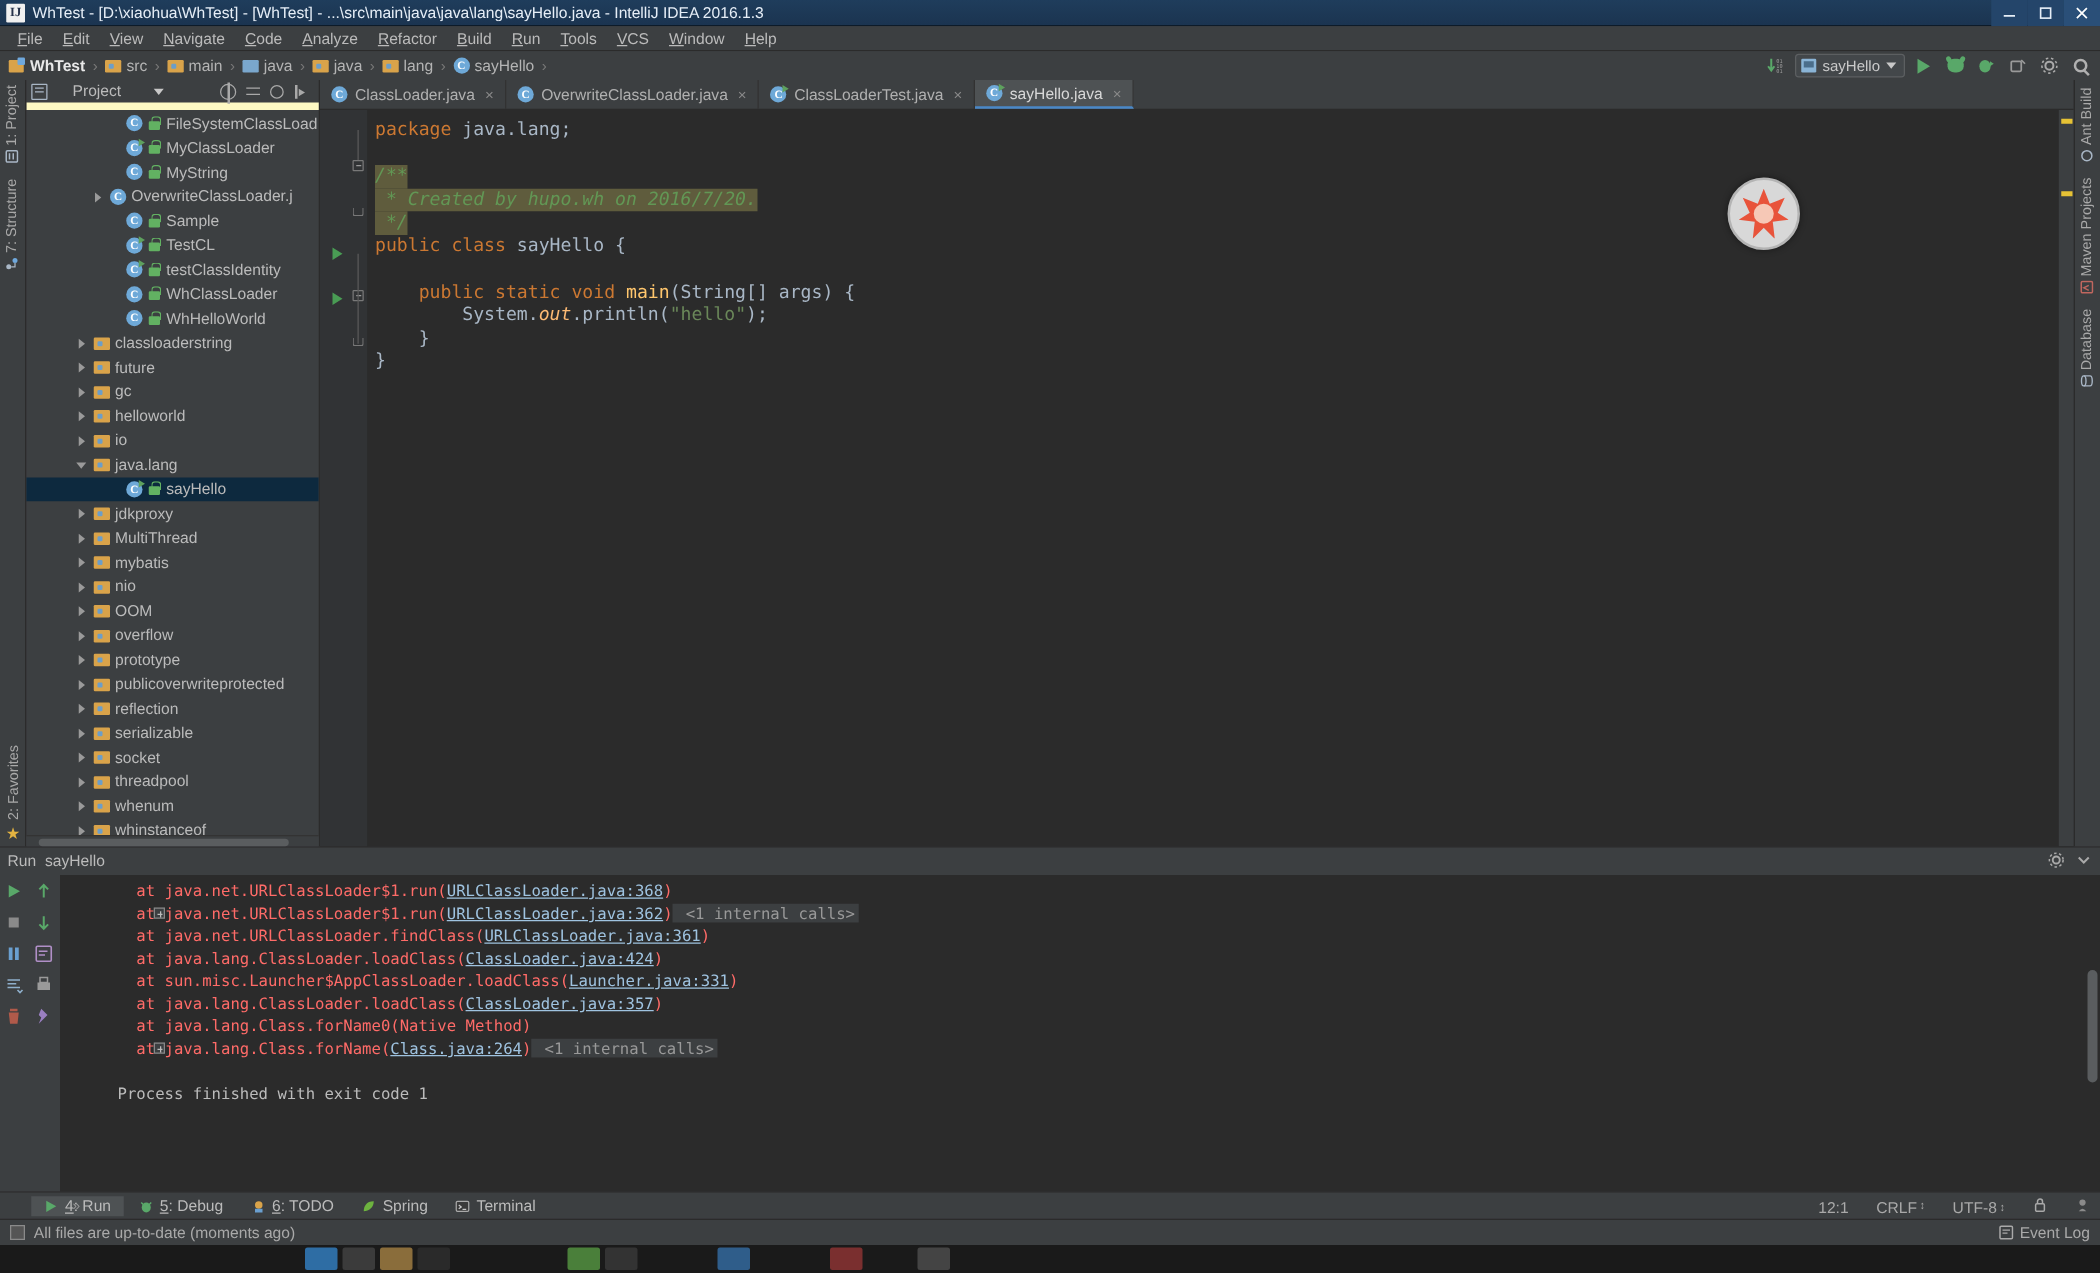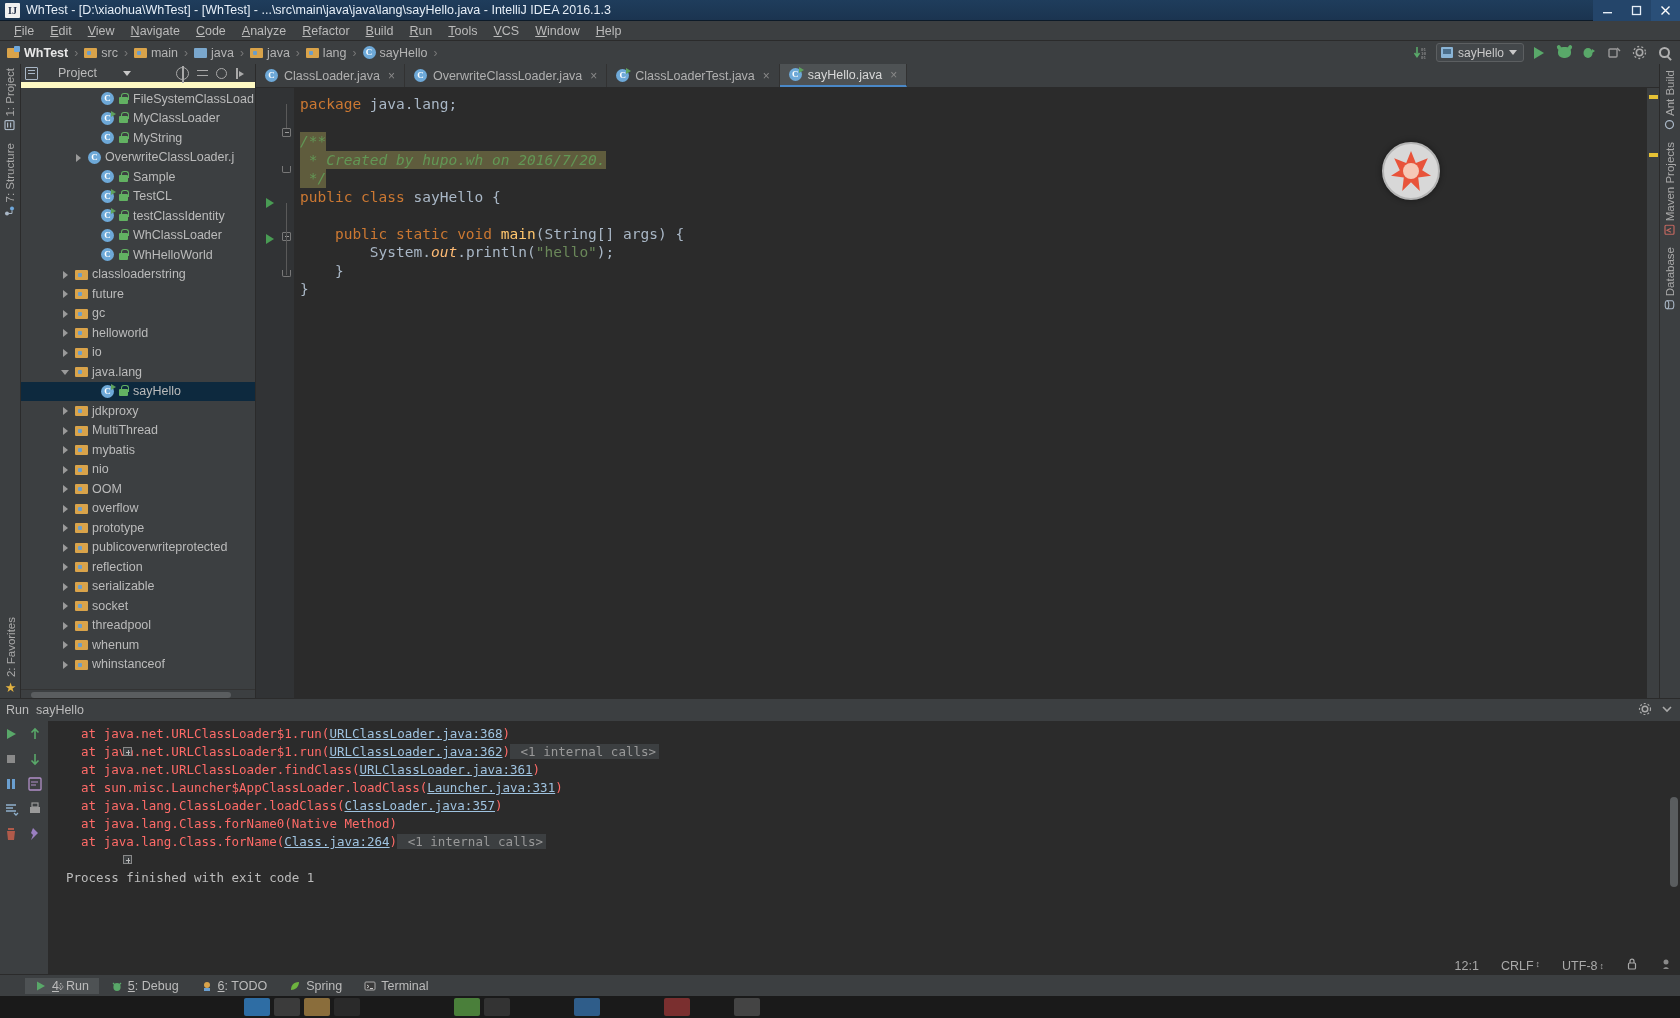--- a/index.html
+++ b/index.html
@@ -251,21 +251,21 @@
     width: 48px; flex: 0 0 48px; background: #3c3f41; position: relative;
     display: flex; flex-direction: column; align-items: center; padding-top: 5px; gap: 7px;
   }
   .rt { width: 18px; height: 18px; position: relative; }
   .rt-col { display: flex; gap: 6px; }
   .console {
     flex: 1 1 auto; background: #2b2b2b; position: relative;
     font-family: "DejaVu Sans Mono", monospace; font-size: 12.5px;
     line-height: 18px; overflow: hidden; padding-top: 4px;
   }
-  .conline { white-space: pre; padding-left: 18px; color: #ff6b68; height: 18px; }
+  .conline { white-space: pre; padding-left: 18px; color: #ff6b68; height: 18px; margin-left: 28px; }
   .conline .lnk { color: #9fc3e0; text-decoration: underline; }
   .conline .dim { color: #999999; background: #3c3f41; padding: 0 3px; }
   .conline.sys { color: #bbbbbb; }
   .con-expand {
     position: absolute; left: 75px; width: 9px; height: 9px;
     border: 1px solid #888; background: #3c3f41;
   }
   .con-expand::before { content:""; position:absolute; left:1.5px; top:3.5px; width:4px; height:1px; background:#bbb; }
   .con-expand::after { content:""; position:absolute; left:3.5px; top:1.5px; width:1px; height:5px; background:#bbb; }
   .con-scroll { position: absolute; right: 2px; width: 8px; background: #5a5d5f; border-radius: 4px; }
@@ -818,20 +818,21 @@
               </svg>
           </span>
         </div>
       </div>
       <div class="console" id="console-lines">
         <div class="con-scroll" style="top:76px;height:90px;"></div>
       <div class="conline"><span>  at java.net.URLClassLoader$1.run(</span><span class="lnk">URLClassLoader.java:368</span><span>)</span></div>
           <span class="con-expand" style="margin-left: 0px; top: 26px;"></span>
           <div class="conline"><span>  at java.net.URLClassLoader$1.run(</span><span class="lnk">URLClassLoader.java:362</span><span>)</span><span class="dim"> &lt;1 internal calls&gt;</span></div>
           <div class="conline"><span>  at java.net.URLClassLoader.findClass(</span><span class="lnk">URLClassLoader.java:361</span><span>)</span></div>
+          <div class="conline"><span>  at java.lang.ClassLoader.loadClass(</span><span class="lnk">ClassLoader.java:424</span><span>)</span></div>
           <div class="conline"><span>  at sun.misc.Launcher$AppClassLoader.loadClass(</span><span class="lnk">Launcher.java:331</span><span>)</span></div>
           <div class="conline"><span>  at java.lang.ClassLoader.loadClass(</span><span class="lnk">ClassLoader.java:357</span><span>)</span></div>
           <div class="conline"><span>  at java.lang.Class.forName0(Native Method)</span></div>
           <span class="con-expand" style="margin-left: 0px; top: 134px;"></span>
           <div class="conline"><span>  at java.lang.Class.forName(</span><span class="lnk">Class.java:264</span><span>)</span><span class="dim"> &lt;1 internal calls&gt;</span></div>
           <div class="conline">&nbsp;</div>
           <div class="conline sys"><span>Process finished with exit code 1</span></div>
         </div>
     </div>
   </div>
@@ -877,20 +878,35 @@
           <svg width="12" height="12" viewBox="0 0 12 12">
             <rect x="1" y="2" width="10" height="8" rx="1" fill="#3a3a3a" stroke="#a9a9a9" stroke-width="1"></rect>
             <path d="M3 5 L5 6.5 L3 8" stroke="#c8c8c8" stroke-width="1" fill="none"></path>
             <path d="M6 8.5 L9 8.5" stroke="#c8c8c8" stroke-width="1"></path>
           </svg>
         </span>
         <span>Terminal</span>
       </div>
     </div>
 
+  <div class="statusbar">
+    <div class="sb-left">
+      <span class="sb-sq"></span>
+      <span>All files are up-to-date (moments ago)</span>
+    </div>
+    <div class="sb-right">
+      <span style="display:flex;align-items:center;gap:5px;">
+        <svg width="12" height="12" viewBox="0 0 12 12">
+            <rect x="1" y="1" width="10" height="10" rx="1" fill="none" stroke="#a9a9a9" stroke-width="1.2"></rect>
+            <path d="M3 4 L9 4 M3 6.5 L7 6.5" stroke="#a9a9a9" stroke-width="1"></path>
+          </svg>
+        <span>Event Log</span>
+      </span>
+    </div>
+  </div>
 
   <div style="position:absolute; right:8px; bottom:45px; display:flex; gap:22px; color:#a9a9a9; font-size:12.5px; align-items:center;">
     <span>12:1</span>
     <span style="display:flex;align-items:flex-start;gap:2px;">
       <span>CRLF</span>
       <span style="font-size:9px;">↕</span>
     </span>
     <span style="display:flex;align-items:center;gap:2px;">
       <span>UTF-8</span>
       <span style="font-size:9px;">↕</span>

